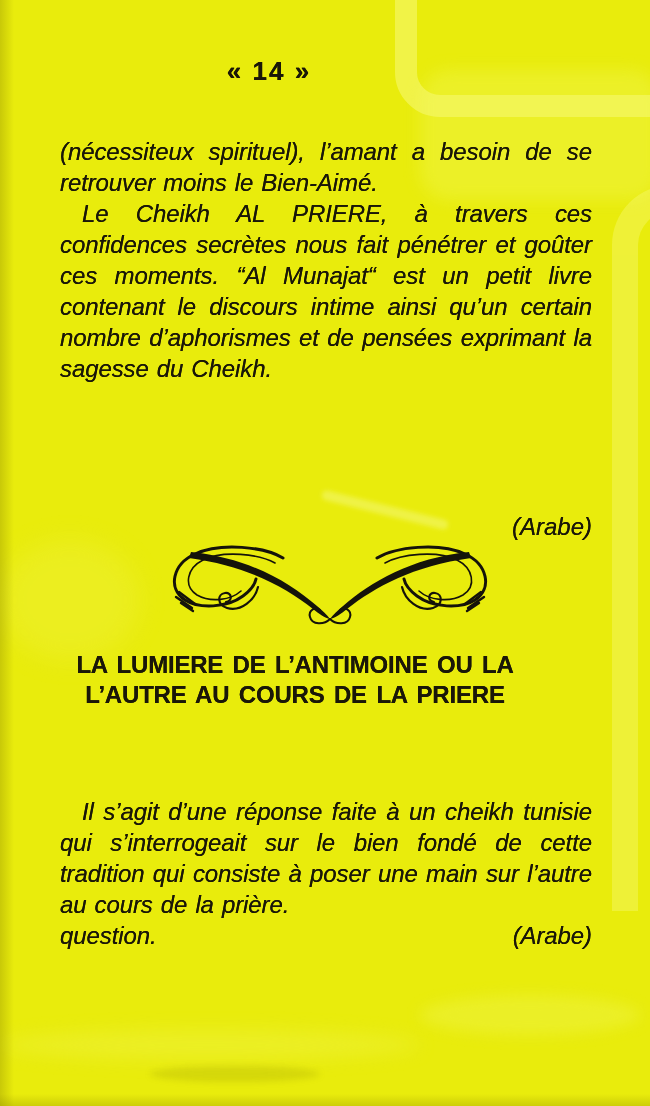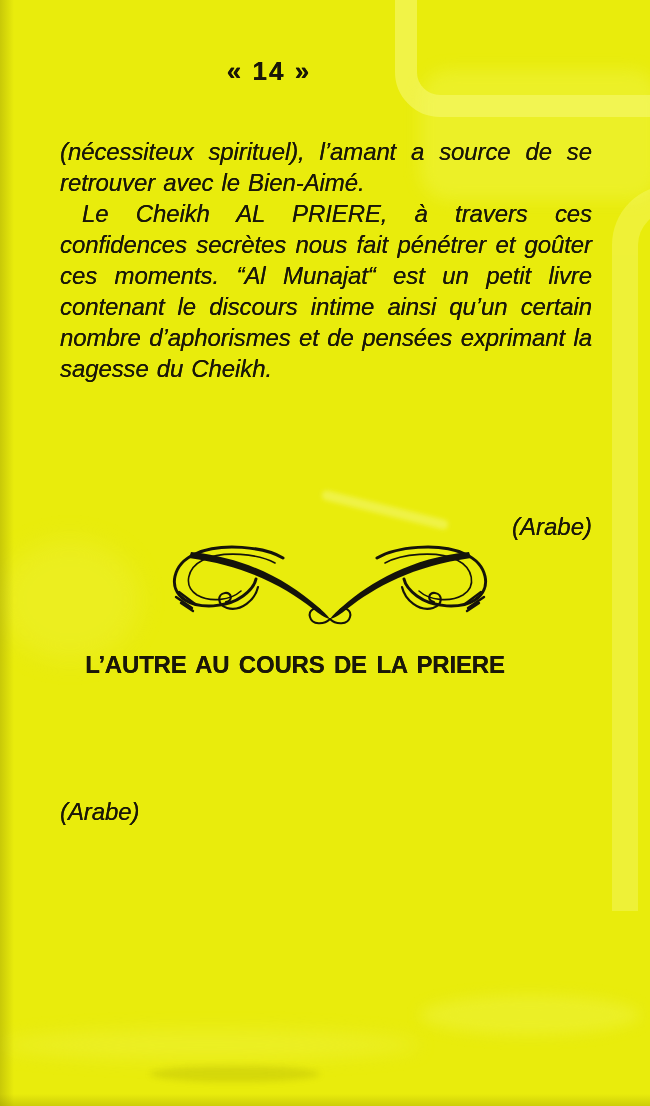--- a/index.html
+++ b/index.html
@@ -102,43 +102,46 @@
   <div class="ghost-blob-3"></div>
   <div class="ghost-blob-4"></div>
   <div class="ghost-blob-5"></div>
   <div class="ghost-smudge"></div>
   <div class="edge-left"></div>
   <div class="edge-bottom"></div>
 
   <div class="pagenum">« 14 »</div>
 
   <div class="body-block body-intro">
-    <p class="noindent">(nécessiteux spirituel), l’amant a source de se retrouver avec le Bien-Aimé.</p>
+    <p class="noindent">(nécessiteux spirituel), l’amant a besoin de se retrouver moins le Bien-Aimé.</p>
     <p>Le Cheikh AL PRIERE, à travers ces confidences secrètes nous fait pénétrer et goûter ces moments. “Al Munajat“ est un petit livre contenant le discours intime ainsi qu’un certain nombre d’aphorismes et de pensées exprimant la sagesse du Cheikh.</p>
   </div>
 
   <div class="arabe-note">(Arabe)</div>
 
   <div class="flourish">
     <svg width="330" height="82" viewBox="0 0 330 82" xmlns="http://www.w3.org/2000/svg">
       <g id="fl" stroke="#15130a" fill="none" stroke-linecap="round">
         <path d="M118,14 C100,3 56,-2 30,10 C8,20 2,44 20,56 C34,65 62,64 78,52 C86,46 90,40 91,35" stroke-width="3"></path>
         <path d="M110,19 C94,10 58,6 38,16 C22,24 18,42 32,51 C46,59 66,56 76,47" stroke-width="1.6"></path>
         <path d="M26,8 C84,14 124,38 152,62 C157,66 162,71 165,75 C160,74 154,70 148,65 C120,43 82,22 24,14 Z" fill="#15130a" stroke="none"></path>
         <path d="M93,43 C90,56 76,68 62,64 C52,61 52,50 60,49 C67,48 68,57 61,58" stroke-width="2.2"></path>
         <path d="M165,75 C159,81 147,81 145,73 C143,66 151,62 155,66" stroke-width="2"></path>
         <path d="M14,48 L30,60 M11,53 L27,64 M16,59 L28,67" stroke-width="2.4"></path>
       </g>
       <use href="#fl" transform="translate(330,0) scale(-1,1)"></use>
     </svg>
   </div>
 
   <div class="heading">
+    <div>LA LUMIERE DE L’ANTIMOINE OU LA</div>
     <div>L’AUTRE AU COURS DE LA PRIERE</div>
   </div>
 
   <div class="body-block body-section">
+    <p>Il s’agit d’une réponse faite à un cheikh tunisie qui s’interrogeait sur le bien fondé de cette tradition qui consiste à poser une main sur l’autre au cours de la prière.</p>
     <div class="last-row">
+      <span>question.</span>
       <span>(Arabe)</span>
     </div>
   </div>
 
 </div>
 
 </body></html>

